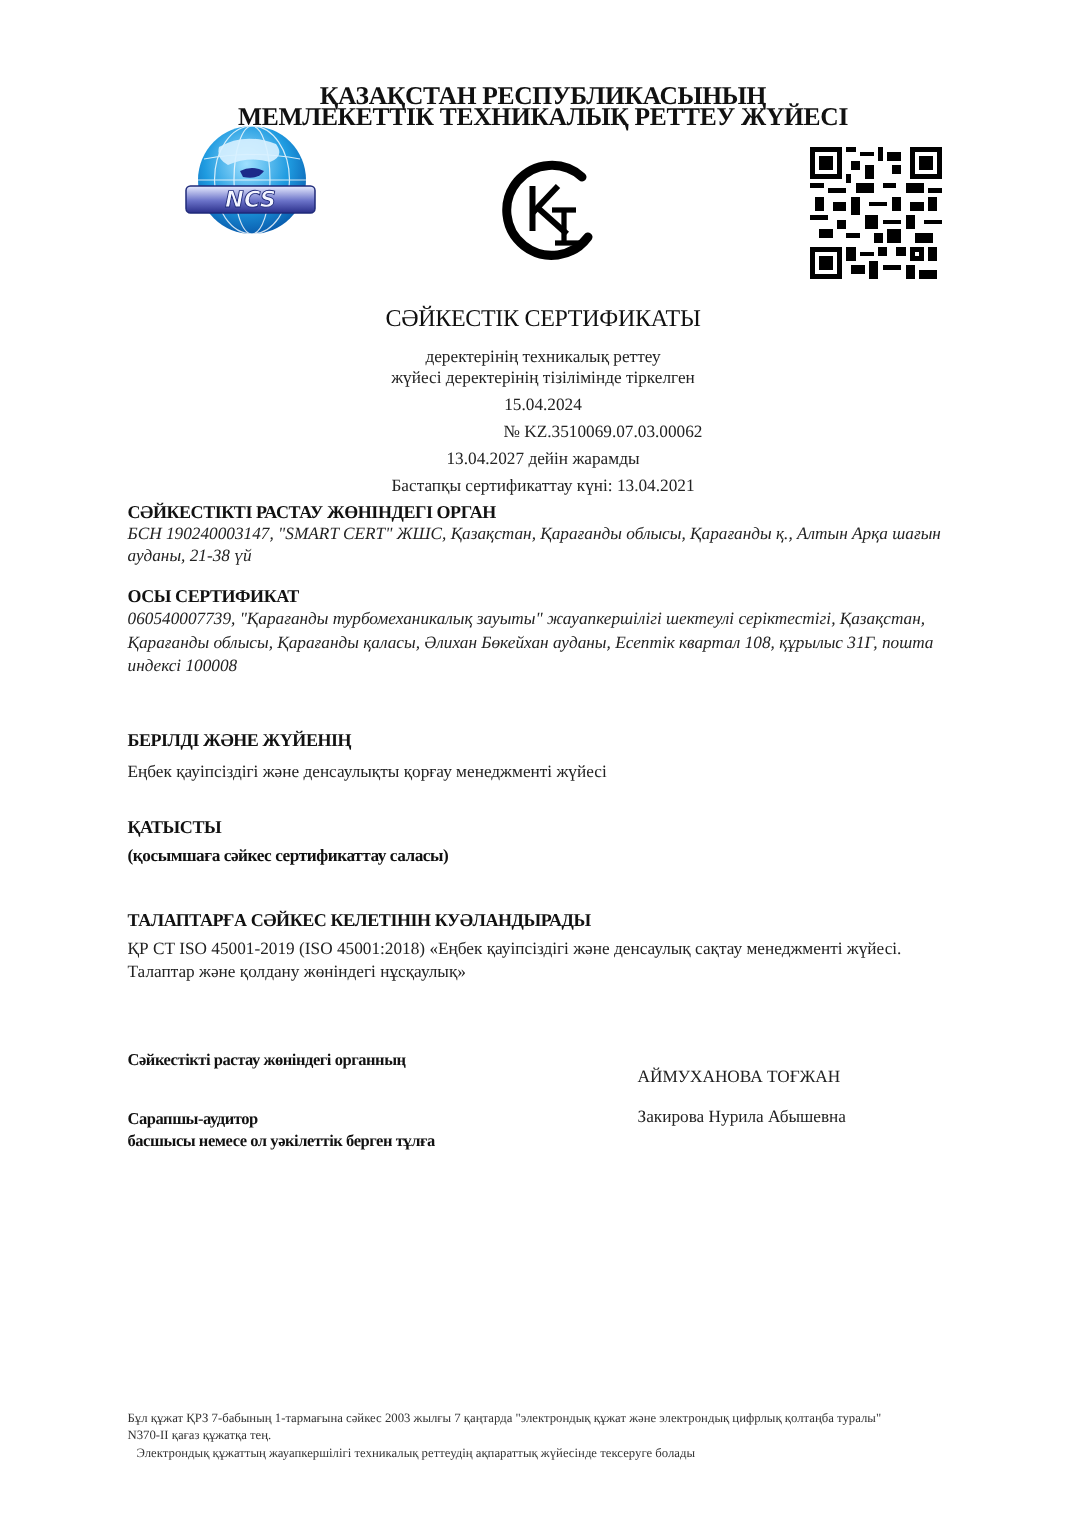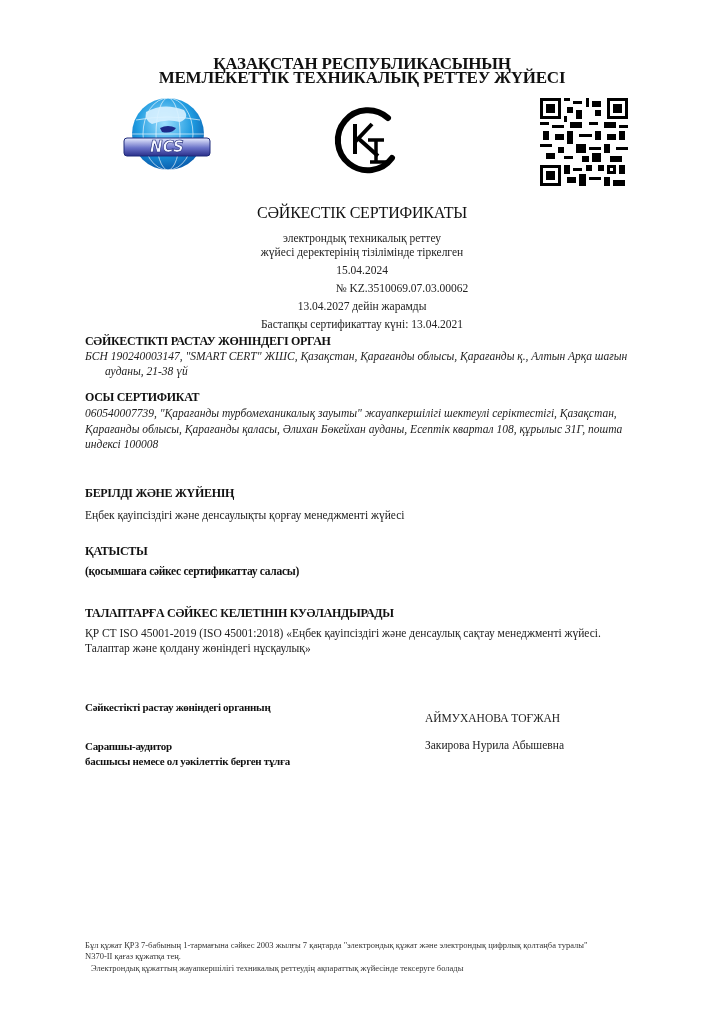--- a/index.html
+++ b/index.html
@@ -16,21 +16,21 @@
   .sig { font-size:11px; font-weight:bold; line-height:14px; letter-spacing:-0.3px; }
   .sig-v { font-size:11.5px; color:#222; }
   .foot { font-size:8.5px; line-height:11px; color:#333; }
 </style>
 </head>
 <body>
 
 <div class="abs center hdr" style="top:57px;">ҚАЗАҚСТАН РЕСПУБЛИКАСЫНЫҢ</div>
 <div class="abs center hdr" style="top:71px;">МЕМЛЕКЕТТІК ТЕХНИКАЛЫҚ РЕТТЕУ ЖҮЙЕСІ</div>
 
-<div class="abs" style="left:118px; top:94px; width:96px; height:86px;">
+<div class="abs" style="left:118px; top:80px; width:96px; height:86px;">
   <svg width="96" height="86" viewBox="0 0 96 86">
     <defs>
       <radialGradient id="g1" cx="45%" cy="35%" r="65%">
         <stop offset="0%" stop-color="#9fe0ff"></stop>
         <stop offset="60%" stop-color="#1f9be0"></stop>
         <stop offset="100%" stop-color="#0a5fb0"></stop>
       </radialGradient>
       <linearGradient id="g2" x1="0" y1="0" x2="0" y2="1">
         <stop offset="0%" stop-color="#e8ecff"></stop>
         <stop offset="55%" stop-color="#6a72c8"></stop>
@@ -119,30 +119,30 @@
       <rect x="9" y="26" width="3" height="2"></rect>
         <rect x="13" y="25" width="2" height="4"></rect>
         <rect x="16" y="26" width="4" height="1"></rect>
         <rect x="21" y="26" width="2" height="3"></rect>
         <rect x="24" y="27" width="4" height="2"></rect>
     </g>
   </svg>
 </div>
 
 <div class="abs center title" style="top:204px;">СӘЙКЕСТІК СЕРТИФИКАТЫ</div>
-<div class="abs center meta" style="top:231px;">электрондық техникалық реттеу</div>
+<div class="abs center meta" style="top:231px;">деректерінің техникалық реттеу</div>
 <div class="abs center meta" style="top:245px;">жүйесі деректерінің тізілімінде тіркелген</div>
 <div class="abs center meta" style="top:263px;">15.04.2024</div>
 <div class="abs center meta" style="top:281px;padding-left:40px;">№ KZ.3510069.07.03.00062</div>
 <div class="abs center meta" style="top:299px;">13.04.2027 дейін жарамды</div>
 <div class="abs center meta" style="top:317px;">Бастапқы сертификаттау күні: 13.04.2021</div>
 
 <div class="abs sect-h" style="top:334px;">СӘЙКЕСТІКТІ РАСТАУ ЖӨНІНДЕГІ ОРГАН</div>
 <div class="abs sect-t it" style="top:349px;">БСН 190240003147, "SMART CERT" ЖШС, Қазақстан, Қарағанды облысы, Қарағанды қ., Алтын Арқа шағын</div>
-<div class="abs sect-t it" style="top:364px;margin-left:20px;">ауданы, 21-38 үй</div>
+<div class="abs sect-t it" style="top:364px;">ауданы, 21-38 үй</div>
 
 <div class="abs sect-h" style="top:390px;">ОСЫ СЕРТИФИКАТ</div>
 <div class="abs sect-t it" style="top:406px;">060540007739, "Қарағанды турбомеханикалық зауыты" жауапкершілігі шектеулі серіктестігі, Қазақстан,</div>
 <div class="abs sect-t it" style="top:422px;">Қарағанды облысы, Қарағанды қаласы, Әлихан Бөкейхан ауданы, Есептік квартал 108, құрылыс 31Г, пошта</div>
 <div class="abs sect-t it" style="top:437px;">индексі 100008</div>
 
 <div class="abs sect-h" style="top:486px;">БЕРІЛДІ ЖӘНЕ ЖҮЙЕНІҢ</div>
 <div class="abs sect-t" style="top:508px;">Еңбек қауіпсіздігі және денсаулықты қорғау менеджменті жүйесі</div>
 
 <div class="abs sect-h" style="top:544px;">ҚАТЫСТЫ</div>

